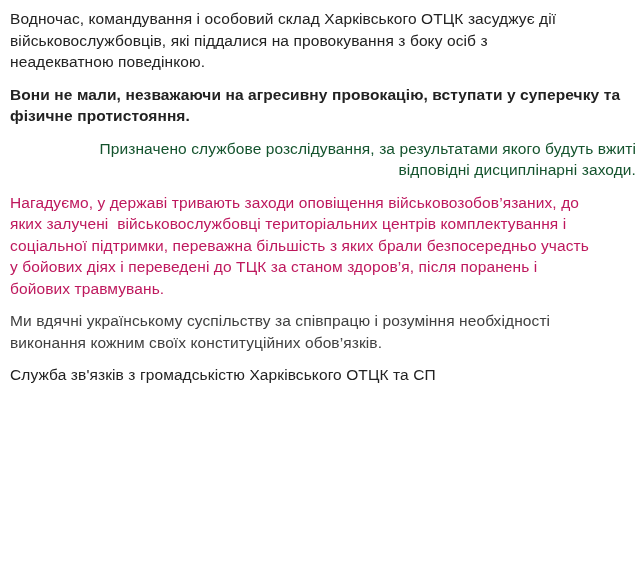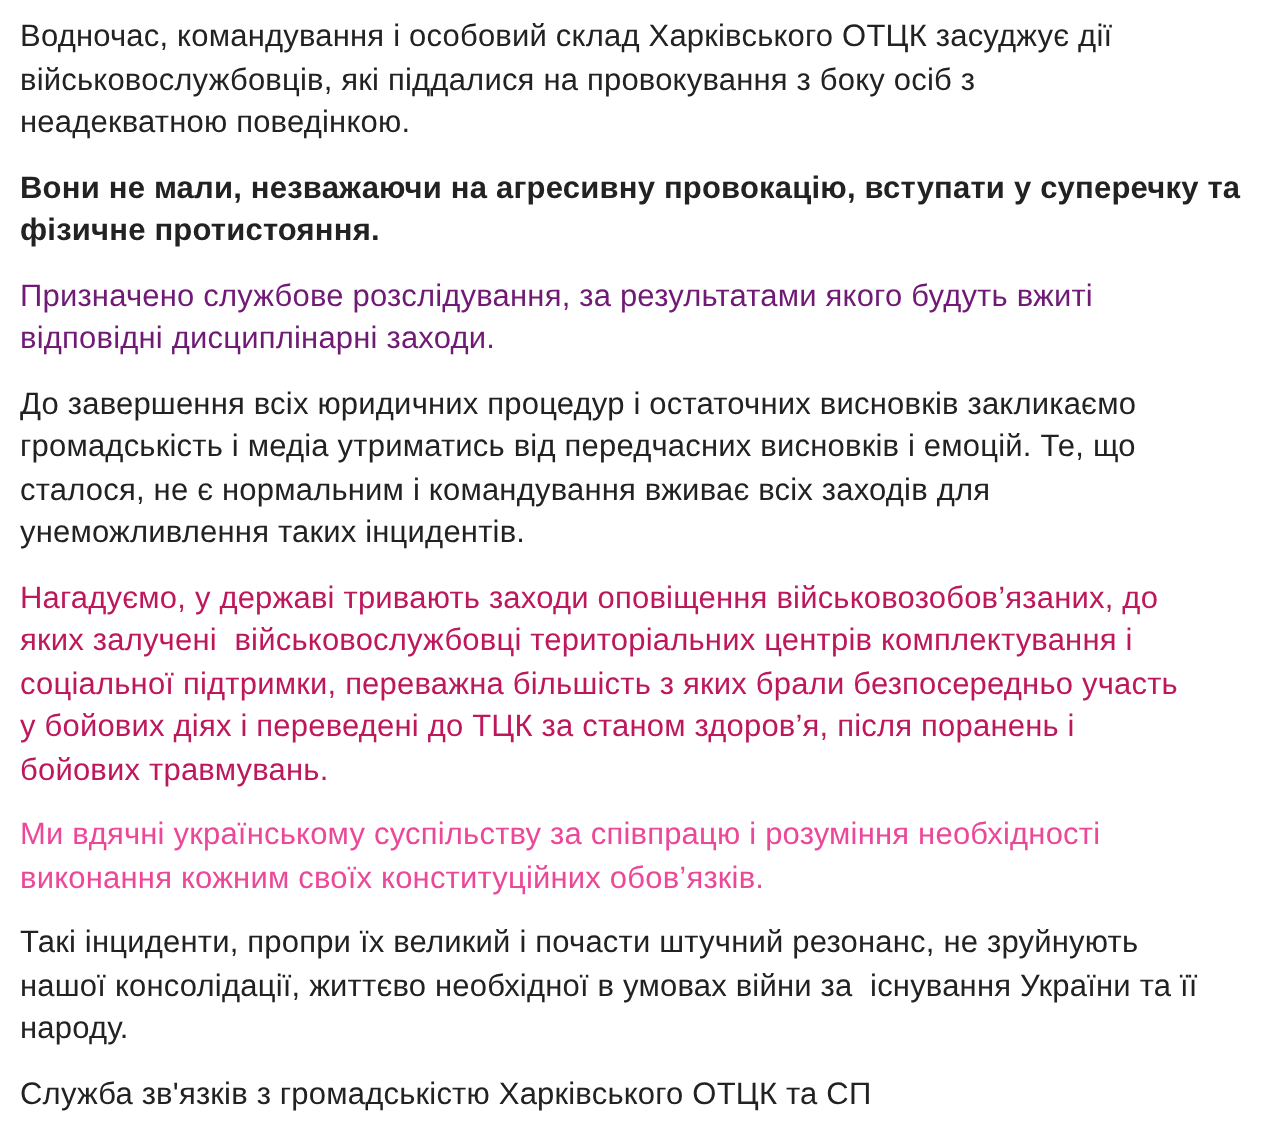--- a/index.html
+++ b/index.html
@@ -34,30 +34,23 @@
 </style>
 </head>
 <body style="background: rgb(255, 255, 255);">
 
 <div class="post-body" id="post-body">
     <p style="color: rgb(34, 34, 34);">Водночас, командування і особовий склад Харківського ОТЦК засуджує дії
 військовослужбовців, які піддалися на провокування з боку осіб з
 неадекватною поведінкою.</p>
     <p style="color: rgb(34, 34, 34); font-weight: bold;">Вони не мали, незважаючи на агресивну провокацію, вступати у суперечку та
 фізичне протистояння.</p>
-    <p style="color: #701a75;">Призначено службове розслідування, за результатами якого будуть вжиті
+    <p style="color: #14532d; text-align: right;">Призначено службове розслідування, за результатами якого будуть вжиті
 відповідні дисциплінарні заходи.</p>
-    <p style="color: rgb(34, 34, 34);">До завершення всіх юридичних процедур і остаточних висновків закликаємо
-громадськість і медіа утриматись від передчасних висновків і емоцій. Те, що
-сталося, не є нормальним і командування вживає всіх заходів для
-унеможливлення таких інцидентів.</p>
     <p style="color: #be185d;">Нагадуємо, у державі тривають заходи оповіщення військовозобов’язаних, до
 яких залучені  військовослужбовці територіальних центрів комплектування і
 соціальної підтримки, переважна більшість з яких брали безпосередньо участь
 у бойових діях і переведені до ТЦК за станом здоров’я, після поранень і
 бойових травмувань.</p>
-    <p style="color: #ec4899;">Ми вдячні українському суспільству за співпрацю і розуміння необхідності
+    <p style="color: #404040;">Ми вдячні українському суспільству за співпрацю і розуміння необхідності
 виконання кожним своїх конституційних обов’язків.</p>
-    <p style="color: rgb(34, 34, 34);">Такі інциденти, пропри їх великий і почасти штучний резонанс, не зруйнують
-нашої консолідації, життєво необхідної в умовах війни за  існування України та її
-народу.</p>
     <p style="color: rgb(34, 34, 34);">Служба зв'язків з громадськістю Харківського ОТЦК та СП</p>
   </div>
 
 </body></html>

